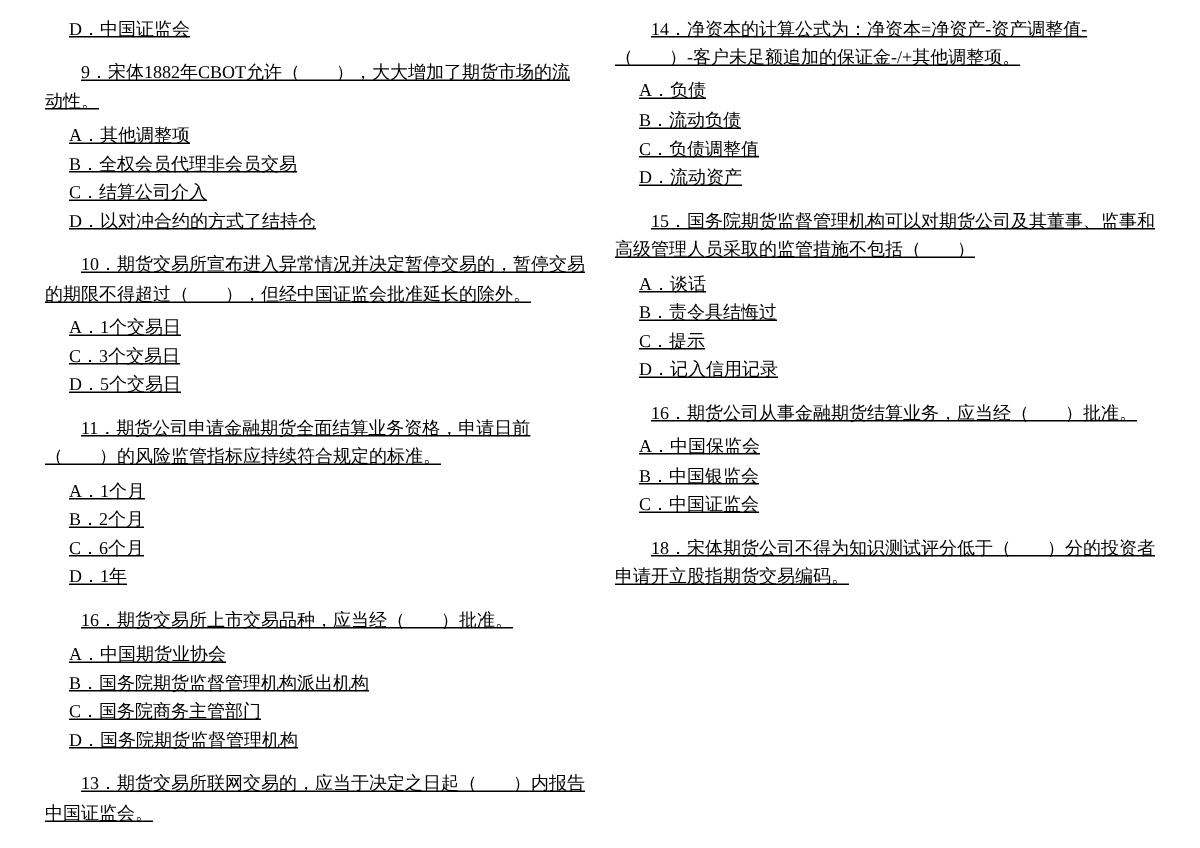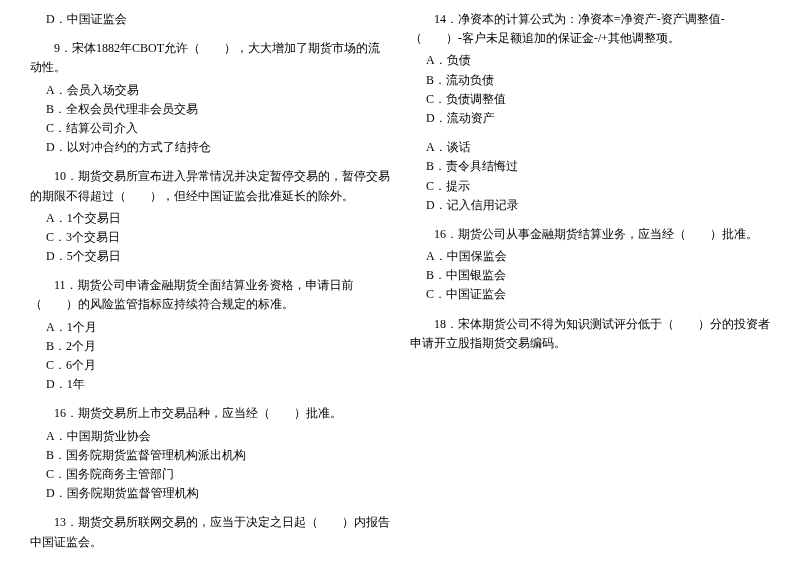--- a/index.html
+++ b/index.html
@@ -21,20 +21,21 @@
       gap: 20px;
     }
     .column {
       flex: 1;
       display: flex;
       flex-direction: column;
       gap: 4px;
     }
     .question-block {
       margin-bottom: 6px;
+      text-decoration: underline;
     }
     .question-text {
       line-height: 1.6;
       margin-bottom: 3px;
     }
     .option {
       padding-left: 16px;
       line-height: 1.6;
     }
     .indent {
@@ -48,21 +49,21 @@
   <div class="page-content">
 
     <div class="column">
 
       <div class="question-block">
         <div class="option">D．中国证监会</div>
       </div>
 
       <div class="question-block">
         <div class="question-text indent">9．宋体1882年CBOT允许（　　），大大增加了期货市场的流动性。</div>
-        <div class="option">A．会员入场交易</div>
+        <div class="option">A．其他调整项</div>
         <div class="option">B．全权会员代理非会员交易</div>
         <div class="option">C．结算公司介入</div>
         <div class="option">D．以对冲合约的方式了结持仓</div>
       </div>
 
       <div class="question-block">
         <div class="question-text indent">10．期货交易所宣布进入异常情况并决定暂停交易的，暂停交易的期限不得超过（　　），但经中国证监会批准延长的除外。</div>
         <div class="option">A．1个交易日</div>
         <div class="option">C．3个交易日</div>
         <div class="option">D．5个交易日</div>
@@ -97,20 +98,21 @@
 
       <div class="question-block">
         <div class="question-text indent">14．净资本的计算公式为：净资本=净资产-资产调整值-（　　）-客户未足额追加的保证金-/+其他调整项。</div>
         <div class="option">A．负债</div>
         <div class="option">B．流动负债</div>
         <div class="option">C．负债调整值</div>
         <div class="option">D．流动资产</div>
       </div>
 
       <div class="question-block">
+        <div class="question-text indent">15．国务院期货监督管理机构可以对期货公司及其董事、监事和高级管理人员采取的监管措施不包括（　　）</div>
         <div class="option">A．谈话</div>
         <div class="option">B．责令具结悔过</div>
         <div class="option">C．提示</div>
         <div class="option">D．记入信用记录</div>
       </div>
 
       <div class="question-block">
         <div class="question-text indent">16．期货公司从事金融期货结算业务，应当经（　　）批准。</div>
         <div class="option">A．中国保监会</div>
         <div class="option">B．中国银监会</div>

